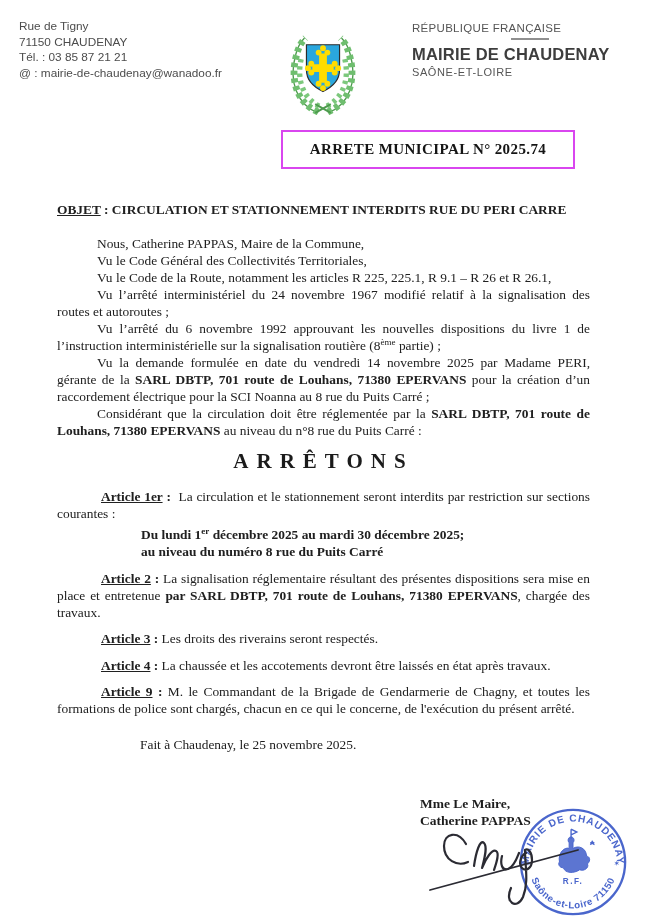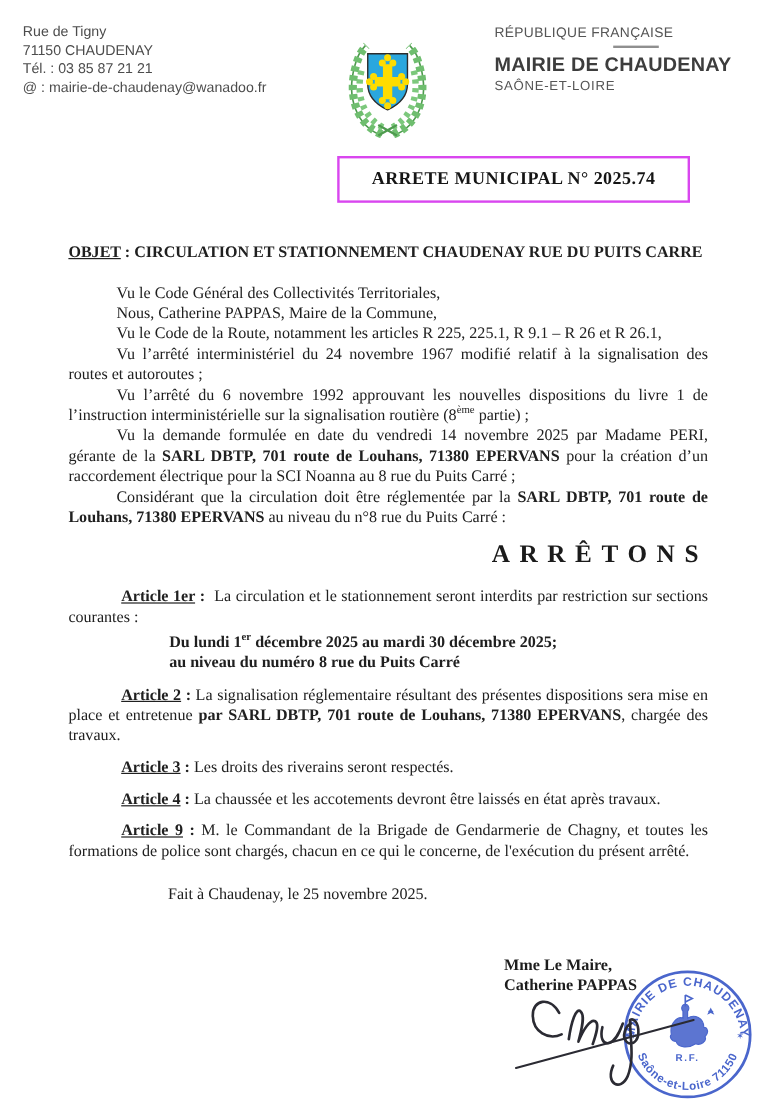--- a/index.html
+++ b/index.html
@@ -32,21 +32,21 @@
   }
   
   .content { position:absolute; left:57px; top:201px; width:533px; }
   .content p { margin:0; font-size:13.4px; line-height:17px; text-align:justify; }
   .objet { font-weight:bold; margin-bottom:17px !important; }
   .objet .u { text-decoration:underline; }
   .sep, .asep { white-space:pre; }
   .preamble p { text-indent:40px; }
   sup { font-size:9px; line-height:0; vertical-align:super; }
   .arretons {
-    margin:10px 0 14px; text-align:right; font-size:21px; font-weight:bold;
+    margin:10px 0 14px; text-align:center; font-size:21px; font-weight:bold;
     letter-spacing:8px; color:#1b1b1b; font-family:"Liberation Serif", serif;
   }
   .article { margin-bottom:9.5px; }
   .alabel { font-weight:bold; text-decoration:underline;margin-left:44px; }
   .acolon { font-weight:bold; }
   .sublines { margin-top:4px; margin-bottom:2px; }
   .subline { margin-left:84px !important; text-align:left; font-weight:bold; }
   .closing-line { margin-top:19px !important; margin-left:83px !important; text-align:left; }
   
   .signame {
@@ -106,26 +106,26 @@
     <div class="departement-line">SAÔNE-ET-LOIRE</div>
   </div>
 
   <div class="title-box">
     <span>ARRETE MUNICIPAL N° 2025.74</span>
   </div>
 
   <main class="content">
 
     <p class="objet">
-      <span class="u">OBJET</span><span class="sep"> : </span><span>CIRCULATION ET STATIONNEMENT CHAUDENAY RUE DU PUITS CARRE</span>
+      <span class="u">OBJET</span><span class="sep"> : </span><span>CIRCULATION ET STATIONNEMENT INTERDITS RUE DU PERI CARRE</span>
     </p>
 
     <div class="preamble">
+      <p><span>Nous, Catherine PAPPAS, Maire de la Commune,</span></p>
       <p><span>Vu le Code Général des Collectivités Territoriales,</span></p>
-      <p><span>Nous, Catherine PAPPAS, Maire de la Commune,</span></p>
       <p><span>Vu le Code de la Route, notamment les articles R 225, 225.1, R 9.1 – R 26 et R 26.1,</span></p>
       <p><span>Vu l’arrêté interministériel du 24 novembre 1967 modifié relatif à la signalisation des routes et autoroutes ;</span></p>
       <p><span>Vu l’arrêté du 6 novembre 1992 approuvant les nouvelles dispositions du livre 1 de l’instruction interministérielle sur la signalisation routière (8</span><sup>ème</sup><span> partie) ;</span></p>
       <p><span>Vu la demande formulée en date du vendredi 14 novembre 2025 par Madame PERI, gérante de la </span><b>SARL DBTP, 701 route de Louhans, 71380 EPERVANS</b><span> pour la création d’un raccordement électrique pour la SCI Noanna au 8 rue du Puits Carré ;</span></p>
       <p><span>Considérant que la circulation doit être réglementée par la </span><b>SARL DBTP, 701 route de Louhans, 71380 EPERVANS</b><span> au niveau du n°8 rue du Puits Carré :</span></p>
     </div>
 
     <h2 class="arretons">ARRÊTONS</h2>
 
     <div class="articles">

